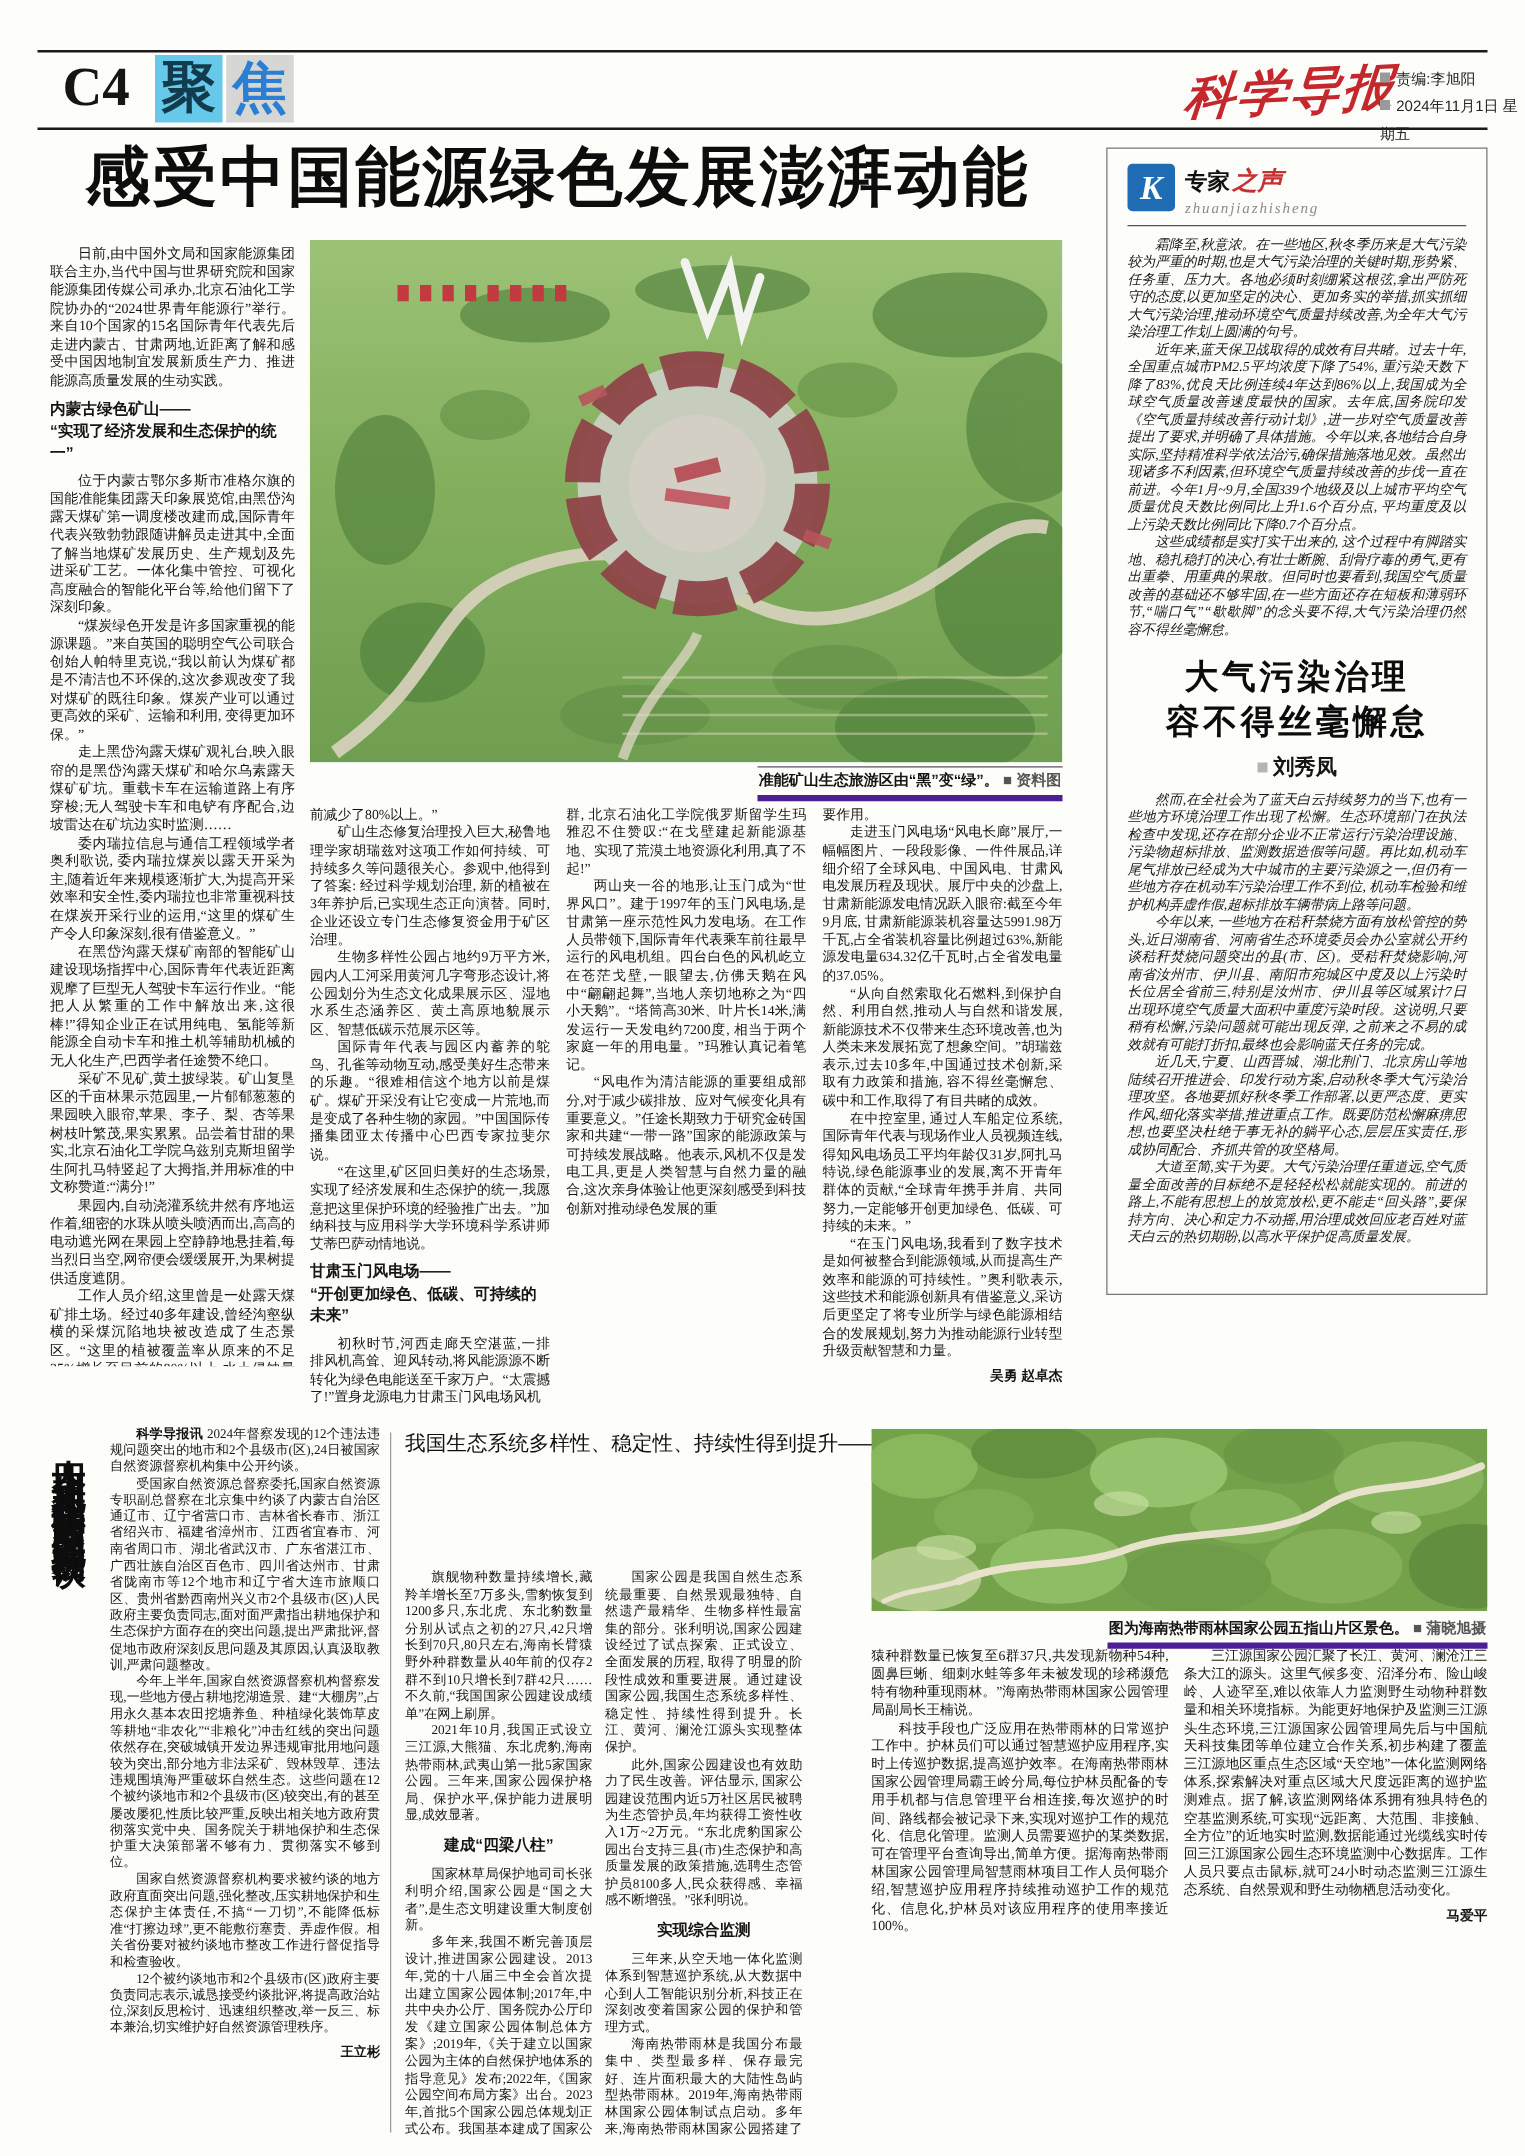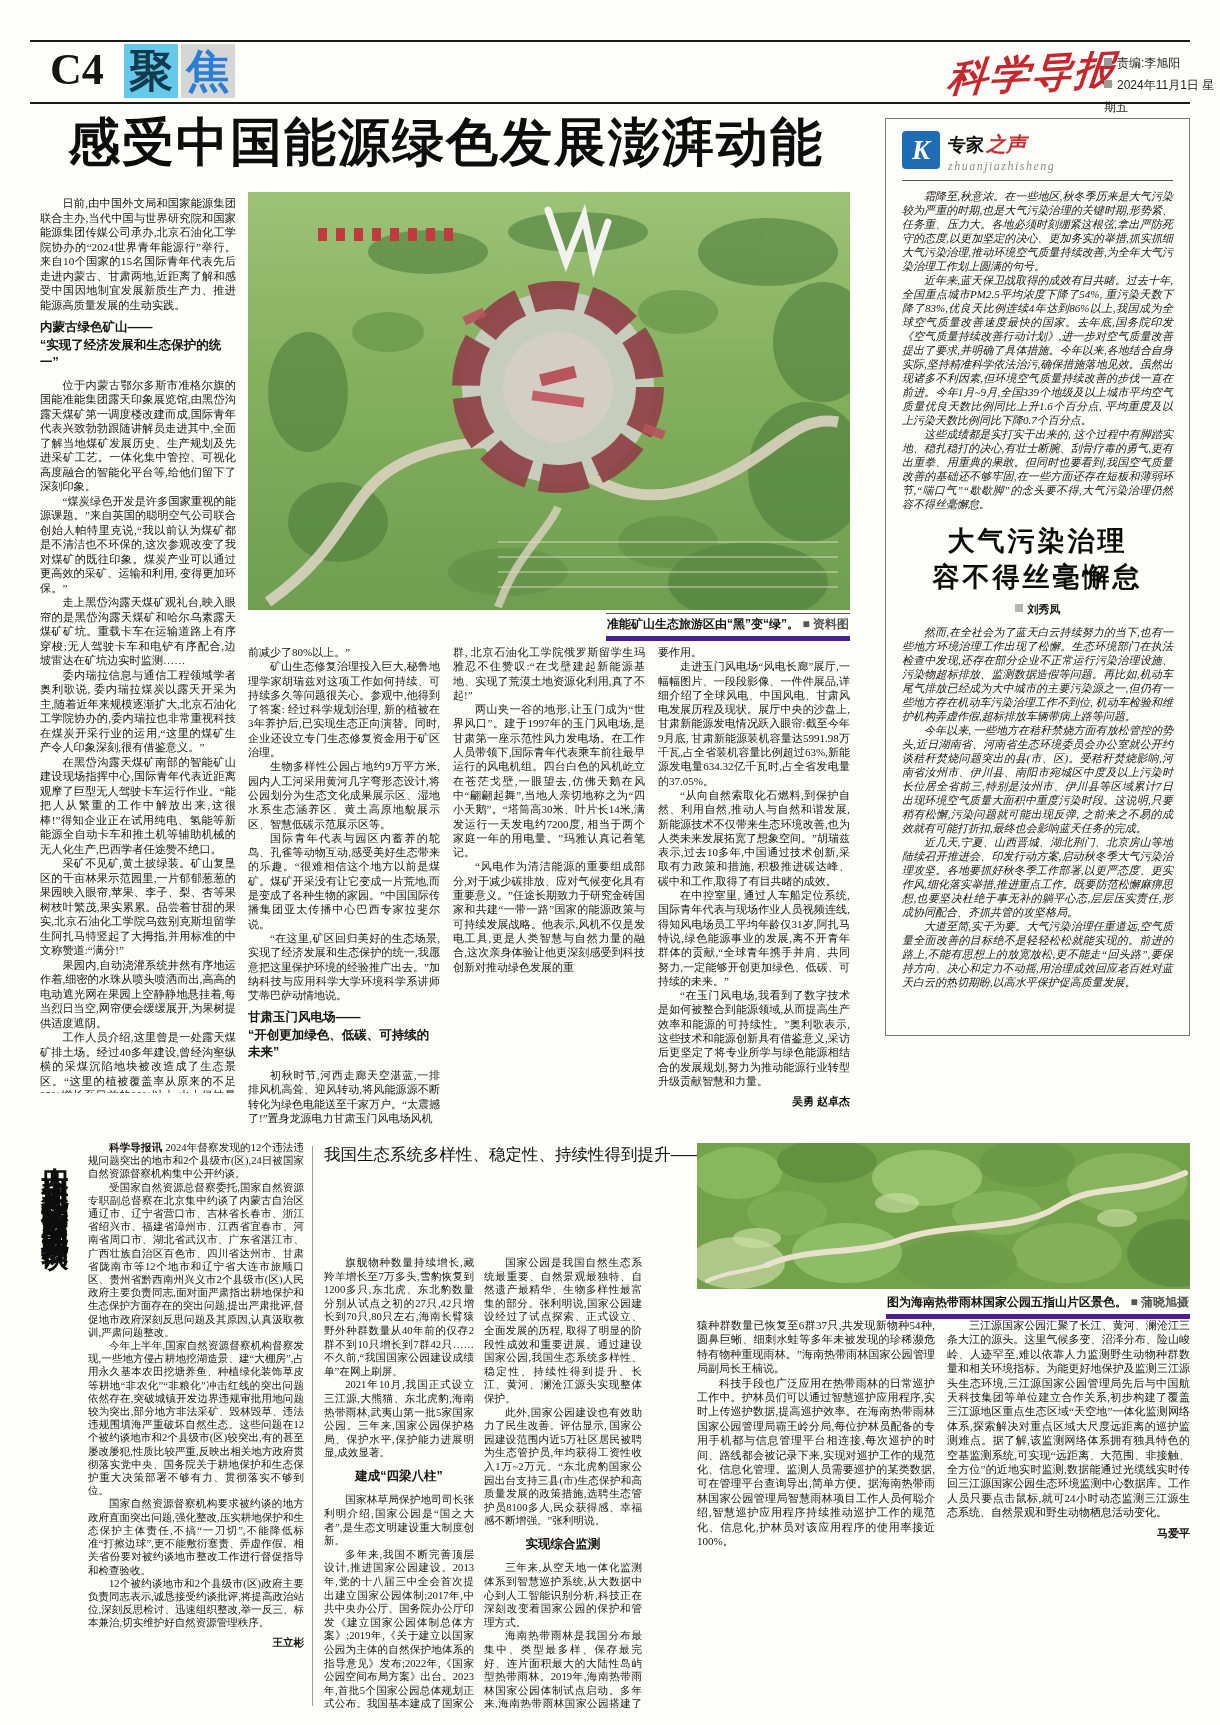--- a/index.html
+++ b/index.html
@@ -45,21 +45,21 @@
         justify-content:center;font-family:"Liberation Serif",serif;font-style:italic;font-weight:bold;font-size:27px;}
   .eb-names{margin-left:8px;}
   .eb-zj{font-family:"Liberation Sans",sans-serif;font-weight:bold;font-size:18px;color:#111;}
   .eb-zs{font-family:"Liberation Serif",serif;font-style:italic;font-weight:bold;font-size:20px;color:#c53030;margin-left:2px;}
   .eb-py{font-style:italic;color:#8a8a8a;font-size:12px;letter-spacing:1.5px;margin-top:1px;}
   .eb-body{font-style:italic;font-size:11px;line-height:14px;text-align:justify;}
   .eb-body p.para{margin:0;text-indent:2em;}
   .eb-headline{font-family:"Liberation Sans",sans-serif;font-style:normal;font-weight:900;font-size:27px;
                line-height:1.35;text-align:center;letter-spacing:3px;white-space:pre-line;margin:12px 0 6px 0;color:#0c0c0c;}
   .eb-byline{font-style:normal;text-align:center;font-family:"Liberation Sans",sans-serif;font-weight:bold;
-             font-size:11px;margin:0 0 8px 0;}
+             font-size:17px;margin:0 0 8px 0;}
   .eb-byline .sq{background:#b5b5b5;}
   
   .t-vhead{left:30px;top:1146px;width:50px;height:566px;writing-mode:vertical-rl;text-orientation:upright;
            font-family:"Liberation Sans",sans-serif;font-weight:900;font-size:27px;letter-spacing:4px;line-height:50px;color:#0d0d0d;}
   .t-col{left:88px;top:1141px;width:216px;height:570px;font-size:10.5px;line-height:13.2px;}
   .t-col b{font-family:"Liberation Sans",sans-serif;}
   .v-divider{left:312px;top:1146px;width:1px;height:560px;background:#9a9a9a;}
   
   .np-kicker{left:324px;top:1144px;width:700px;font-family:"Liberation Sans",sans-serif;font-weight:normal;
              font-size:16.5px;color:#101010;}
@@ -154,21 +154,21 @@
     <span class="cap-strip"><span>准能矿山生态旅游区由“黑”变“绿”。</span> <span class="cap-credit">■ 资料图</span></span>
   </div>
 
   <div class="col mcol m-col1">
       <p class="para">日前,由中国外文局和国家能源集团联合主办,当代中国与世界研究院和国家能源集团传媒公司承办,北京石油化工学院协办的“2024世界青年能源行”举行。来自10个国家的15名国际青年代表先后走进内蒙古、甘肃两地,近距离了解和感受中国因地制宜发展新质生产力、推进能源高质量发展的生动实践。</p>
       <h3 class="sub">内蒙古绿色矿山——
 “实现了经济发展和生态保护的统一”</h3>
       <p class="para">位于内蒙古鄂尔多斯市准格尔旗的国能准能集团露天印象展览馆,由黑岱沟露天煤矿第一调度楼改建而成,国际青年代表兴致勃勃跟随讲解员走进其中,全面了解当地煤矿发展历史、生产规划及先进采矿工艺。一体化集中管控、可视化高度融合的智能化平台等,给他们留下了深刻印象。</p>
       <p class="para">“煤炭绿色开发是许多国家重视的能源课题。”来自英国的聪明空气公司联合创始人帕特里克说,“我以前认为煤矿都是不清洁也不环保的,这次参观改变了我对煤矿的既往印象。煤炭产业可以通过更高效的采矿、运输和利用, 变得更加环保。”</p>
       <p class="para">走上黑岱沟露天煤矿观礼台,映入眼帘的是黑岱沟露天煤矿和哈尔乌素露天煤矿矿坑。重载卡车在运输道路上有序穿梭;无人驾驶卡车和电铲有序配合,边坡雷达在矿坑边实时监测……</p>
-      <p class="para">委内瑞拉信息与通信工程领域学者奥利歌说, 委内瑞拉煤炭以露天开采为主,随着近年来规模逐渐扩大,北京石油化工学院协办的,委内瑞拉也非常重视科技在煤炭开采行业的运用,“这里的煤矿生产令人印象深刻,很有借鉴意义。”</p>
+      <p class="para">委内瑞拉信息与通信工程领域学者奥利歌说, 委内瑞拉煤炭以露天开采为主,随着近年来规模逐渐扩大,为提高开采效率和安全性,委内瑞拉也非常重视科技在煤炭开采行业的运用,“这里的煤矿生产令人印象深刻,很有借鉴意义。”</p>
       <p class="para">在黑岱沟露天煤矿南部的智能矿山建设现场指挥中心,国际青年代表近距离观摩了巨型无人驾驶卡车运行作业。“能把人从繁重的工作中解放出来,这很棒!”得知企业正在试用纯电、氢能等新能源全自动卡车和推土机等辅助机械的无人化生产,巴西学者任途赞不绝口。</p>
       <p class="para">采矿不见矿,黄土披绿装。矿山复垦区的千亩林果示范园里,一片郁郁葱葱的果园映入眼帘,苹果、李子、梨、杏等果树枝叶繁茂,果实累累。品尝着甘甜的果实,北京石油化工学院乌兹别克斯坦留学生阿扎马特竖起了大拇指,并用标准的中文称赞道:“满分!”</p>
       <p class="para">果园内,自动浇灌系统井然有序地运作着,细密的水珠从喷头喷洒而出,高高的电动遮光网在果园上空静静地悬挂着,每当烈日当空,网帘便会缓缓展开,为果树提供适度遮阴。</p>
       <p class="para">工作人员介绍,这里曾是一处露天煤矿排土场。经过40多年建设,曾经沟壑纵横的采煤沉陷地块被改造成了生态景区。“这里的植被覆盖率从原来的不足25%增长至目前的80%以上,水土侵蚀量较开采</p>
     </div>
   <div class="col m-col2">
       <p class="para ni">前减少了80%以上。”</p>
       <p class="para">矿山生态修复治理投入巨大,秘鲁地理学家胡瑞兹对这项工作如何持续、可持续多久等问题很关心。参观中,他得到了答案: 经过科学规划治理, 新的植被在3年养护后,已实现生态正向演替。同时,企业还设立专门生态修复资金用于矿区治理。</p>
       <p class="para">生物多样性公园占地约9万平方米,园内人工河采用黄河几字弯形态设计,将公园划分为生态文化成果展示区、湿地水系生态涵养区、黄土高原地貌展示区、智慧低碳示范展示区等。</p>
       <p class="para">国际青年代表与园区内蓄养的鸵鸟、孔雀等动物互动,感受美好生态带来的乐趣。“很难相信这个地方以前是煤矿。煤矿开采没有让它变成一片荒地,而是变成了各种生物的家园。”中国国际传播集团亚太传播中心巴西专家拉斐尔说。</p>
@@ -178,21 +178,21 @@
       <p class="para">初秋时节,河西走廊天空湛蓝,一排排风机高耸、迎风转动,将风能源源不断转化为绿色电能送至千家万户。“太震撼了!”置身龙源电力甘肃玉门风电场风机</p>
     </div>
   <div class="col m-col3">
       <p class="para ni">群, 北京石油化工学院俄罗斯留学生玛雅忍不住赞叹:“在戈壁建起新能源基地、实现了荒漠土地资源化利用,真了不起!”</p>
       <p class="para">两山夹一谷的地形,让玉门成为“世界风口”。建于1997年的玉门风电场,是甘肃第一座示范性风力发电场。在工作人员带领下,国际青年代表乘车前往最早运行的风电机组。四台白色的风机屹立在苍茫戈壁,一眼望去,仿佛天鹅在风中“翩翩起舞”,当地人亲切地称之为“四小天鹅”。“塔筒高30米、叶片长14米,满发运行一天发电约7200度, 相当于两个家庭一年的用电量。”玛雅认真记着笔记。</p>
       <p class="para">“风电作为清洁能源的重要组成部分,对于减少碳排放、应对气候变化具有重要意义。”任途长期致力于研究金砖国家和共建“一带一路”国家的能源政策与可持续发展战略。他表示,风机不仅是发电工具,更是人类智慧与自然力量的融合,这次亲身体验让他更深刻感受到科技创新对推动绿色发展的重</p>
     </div>
   <div class="col m-col4">
       <p class="para ni">要作用。</p>
       <p class="para">走进玉门风电场“风电长廊”展厅,一幅幅图片、一段段影像、一件件展品,详细介绍了全球风电、中国风电、甘肃风电发展历程及现状。展厅中央的沙盘上,甘肃新能源发电情况跃入眼帘:截至今年9月底, 甘肃新能源装机容量达5991.98万千瓦,占全省装机容量比例超过63%,新能源发电量634.32亿千瓦时,占全省发电量的37.05%。</p>
-      <p class="para">“从向自然索取化石燃料,到保护自然、利用自然,推动人与自然和谐发展,新能源技术不仅带来生态环境改善,也为人类未来发展拓宽了想象空间。”胡瑞兹表示,过去10多年,中国通过技术创新,采取有力政策和措施, 积极推进碳达峰、碳中和工作,取得了有目共睹的成效。</p>
+      <p class="para">“从向自然索取化石燃料,到保护自然、利用自然,推动人与自然和谐发展,新能源技术不仅带来生态环境改善,也为人类未来发展拓宽了想象空间。”胡瑞兹表示,过去10多年,中国通过技术创新,采取有力政策和措施, 容不得丝毫懈怠、碳中和工作,取得了有目共睹的成效。</p>
       <p class="para">在中控室里, 通过人车船定位系统,国际青年代表与现场作业人员视频连线,得知风电场员工平均年龄仅31岁,阿扎马特说,绿色能源事业的发展,离不开青年群体的贡献,“全球青年携手并肩、共同努力,一定能够开创更加绿色、低碳、可持续的未来。”</p>
       <p class="para">“在玉门风电场,我看到了数字技术是如何被整合到能源领域,从而提高生产效率和能源的可持续性。”奥利歌表示,这些技术和能源创新具有借鉴意义,采访后更坚定了将专业所学与绿色能源相结合的发展规划,努力为推动能源行业转型升级贡献智慧和力量。</p>
       <p class="author">吴勇  赵卓杰</p>
     </div>
 
   <div class="abs expert-box">
     <div class="eb-brand">
       <div class="eb-k">K</div>
       <div class="eb-names">
         <div><span class="eb-zj">专家</span><span class="eb-zs">之声</span></div>

